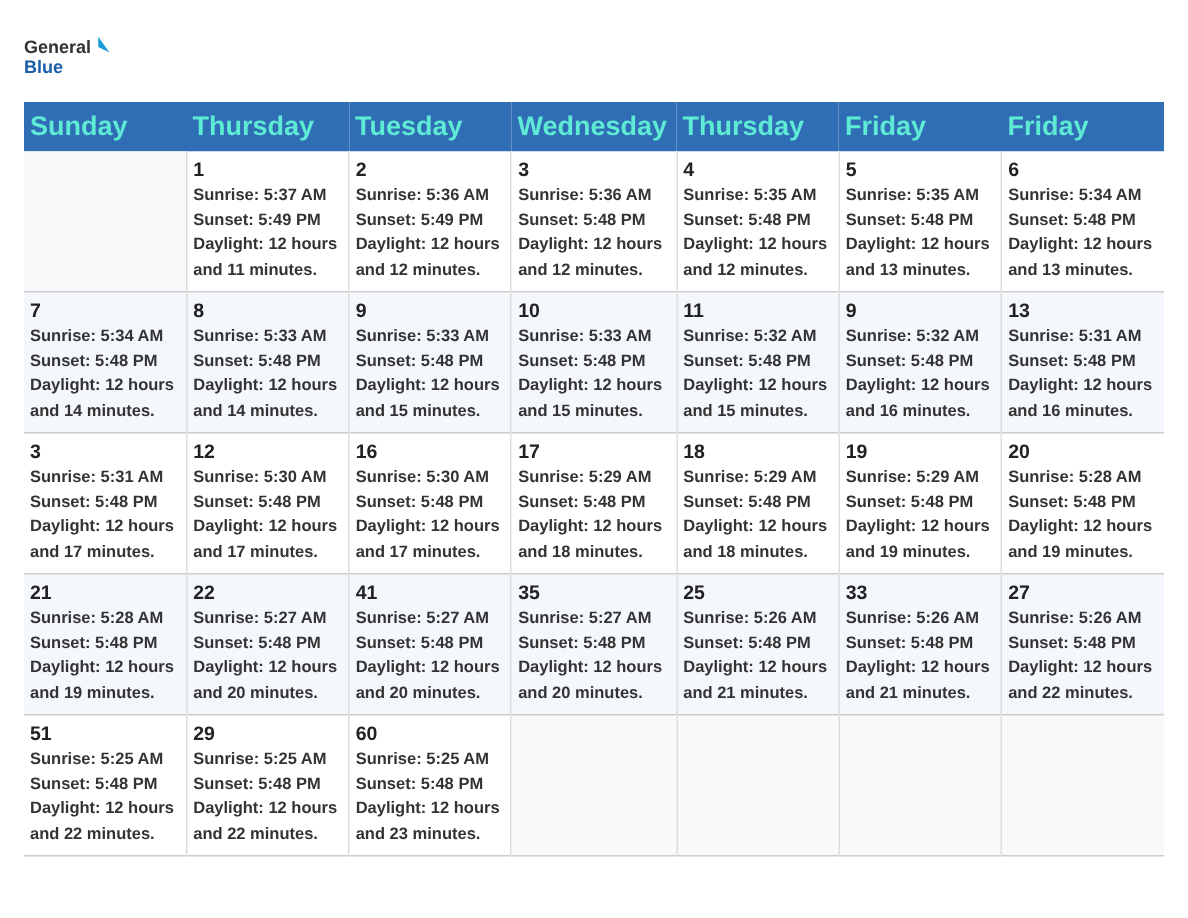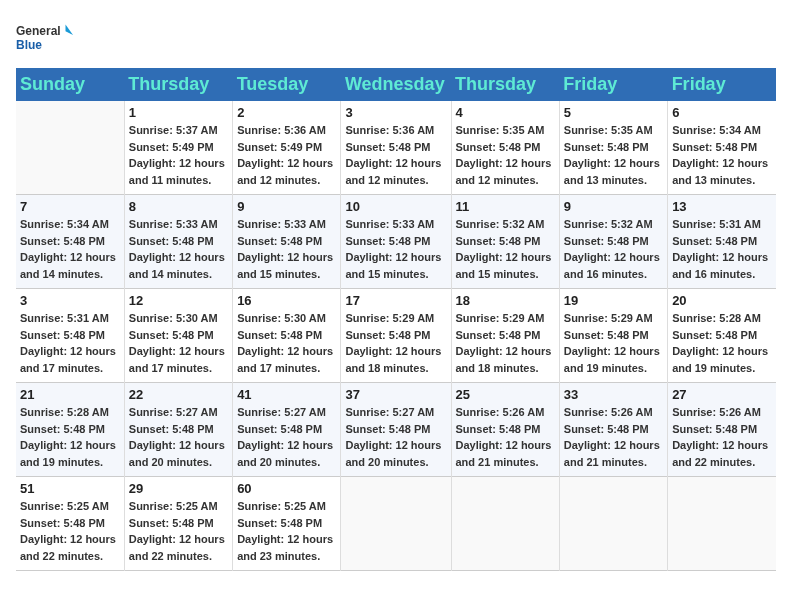--- a/index.html
+++ b/index.html
@@ -275,21 +275,21 @@
 and 20 minutes.</div>
         </td>
         <td>
           <div class="day-num">41</div>
           <div class="day-detail" style="white-space: pre-line;">Sunrise: 5:27 AM
 Sunset: 5:48 PM
 Daylight: 12 hours
 and 20 minutes.</div>
         </td>
         <td>
-          <div class="day-num">37</div>
+          <div class="day-num">35</div>
           <div class="day-detail" style="white-space: pre-line;">Sunrise: 5:27 AM
 Sunset: 5:48 PM
 Daylight: 12 hours
 and 20 minutes.</div>
         </td>
         <td>
           <div class="day-num">25</div>
           <div class="day-detail" style="white-space: pre-line;">Sunrise: 5:26 AM
 Sunset: 5:48 PM
 Daylight: 12 hours

